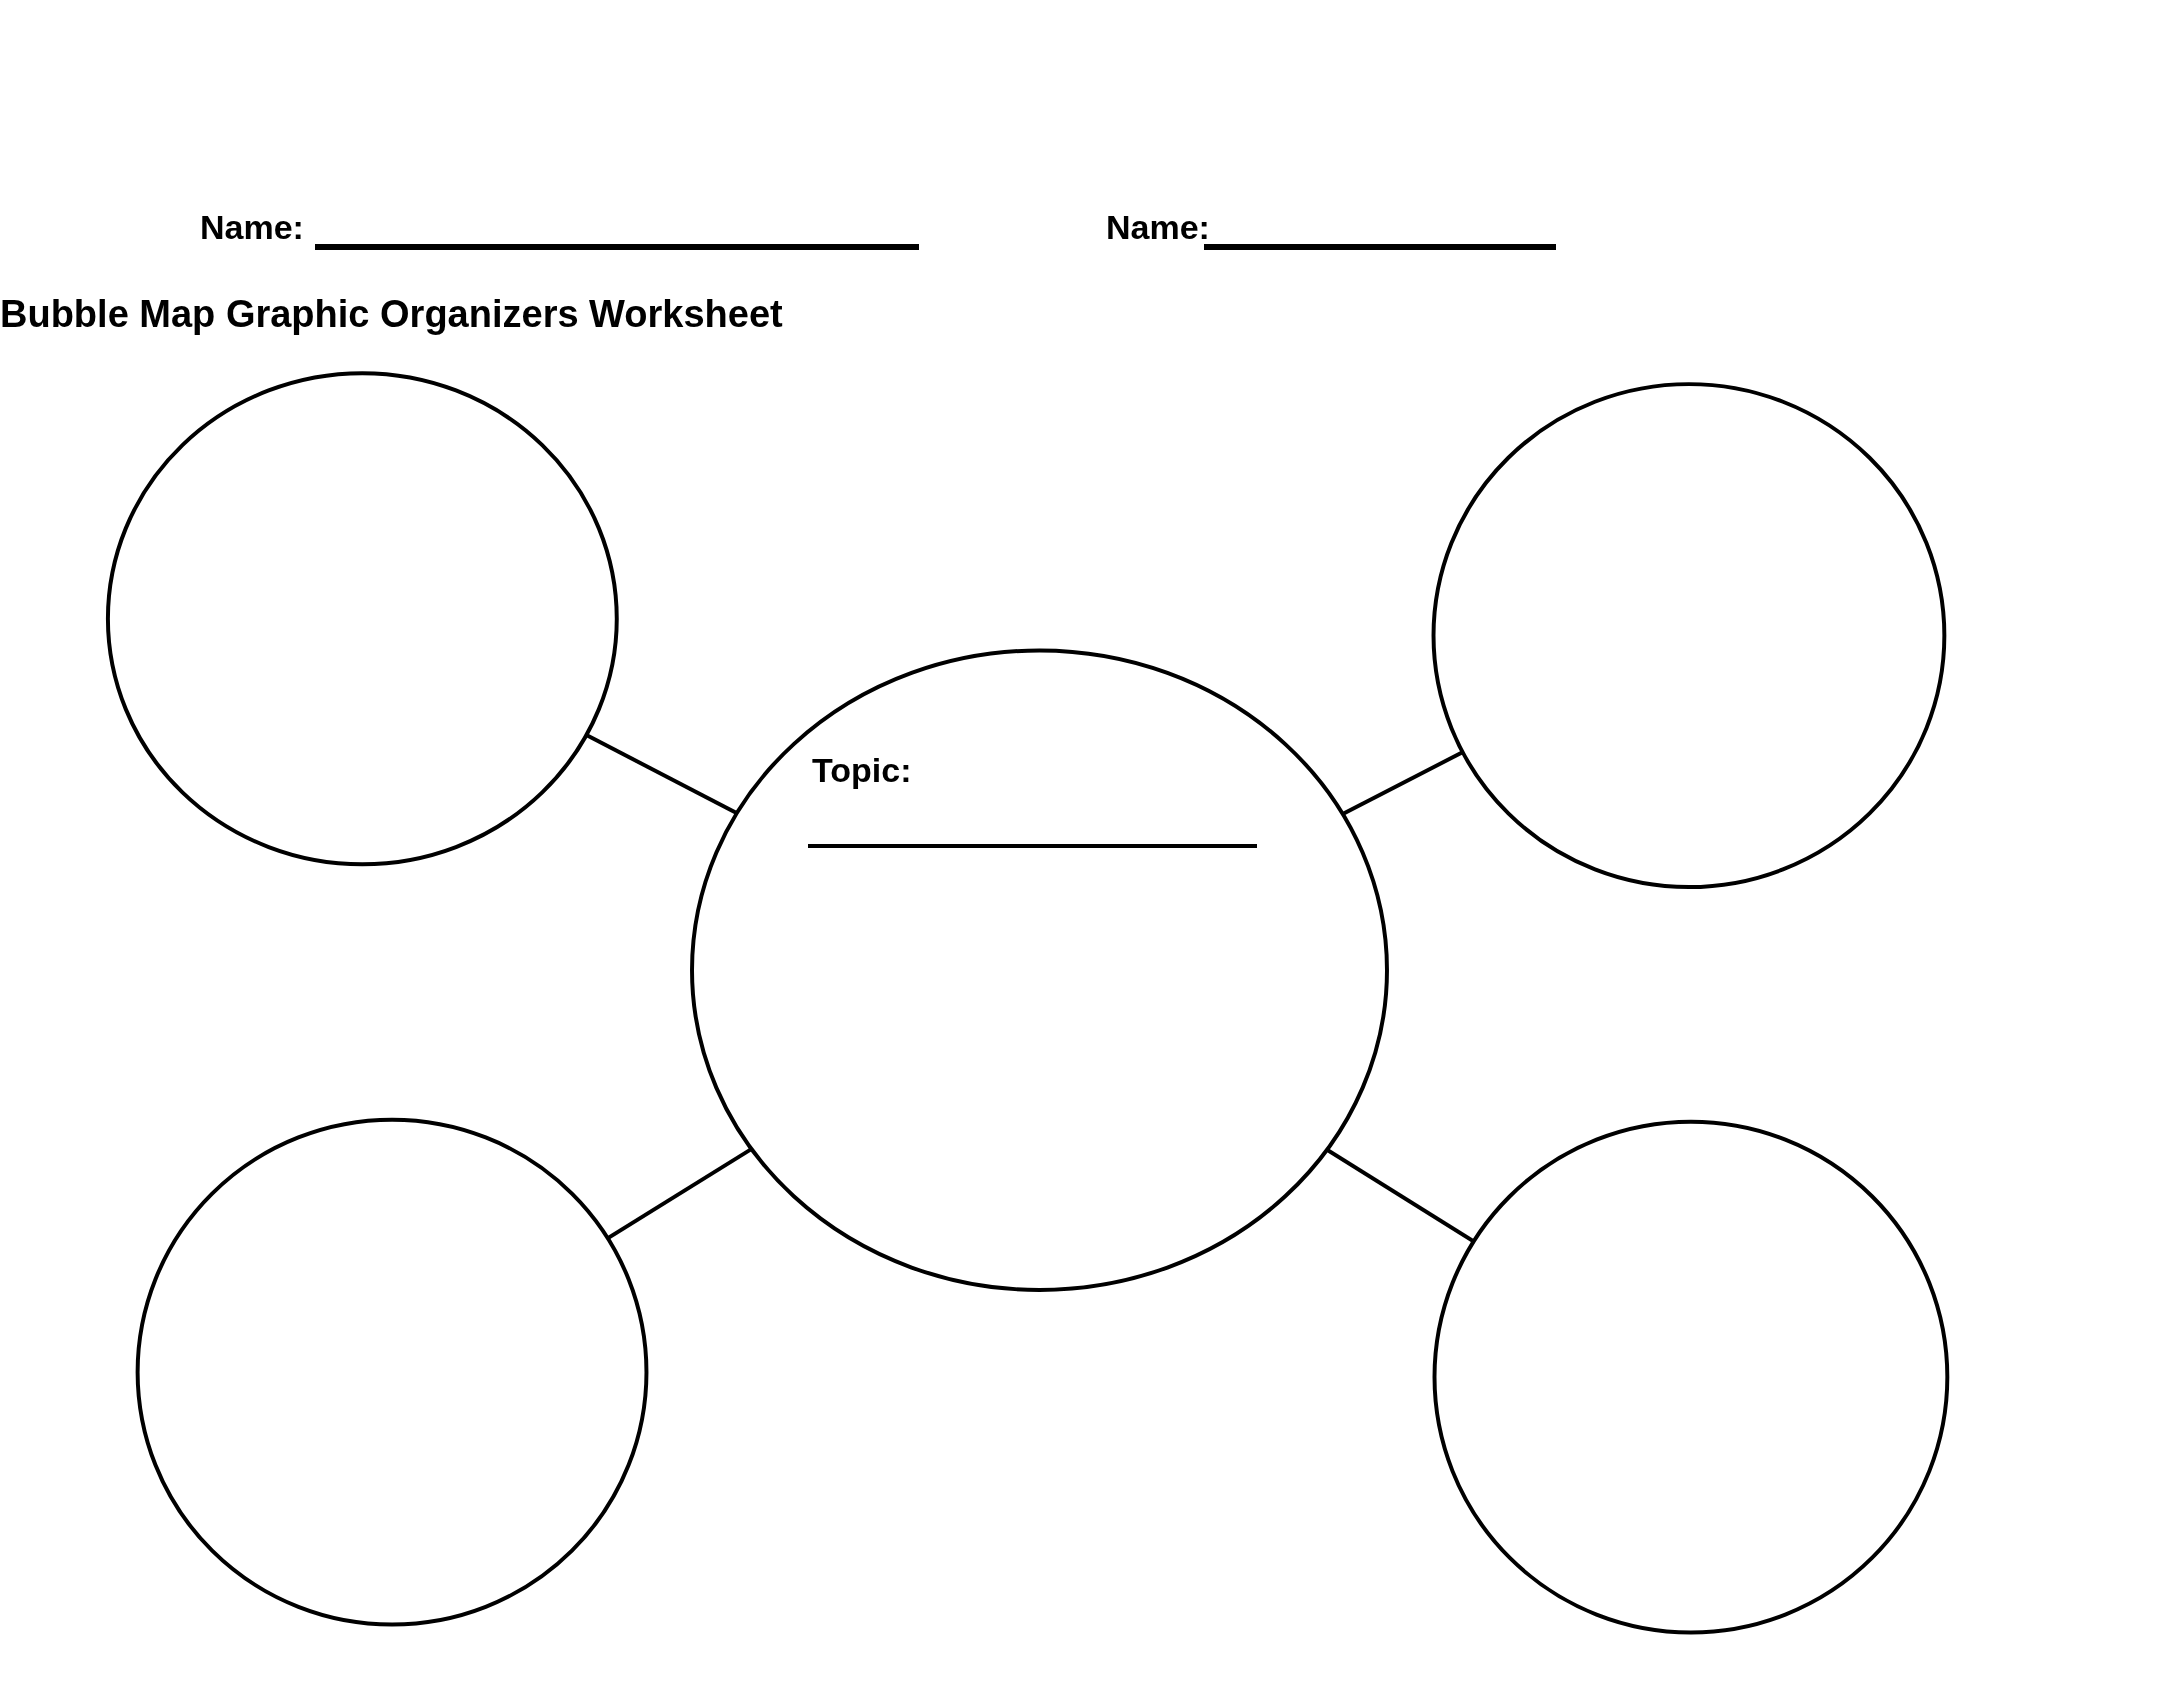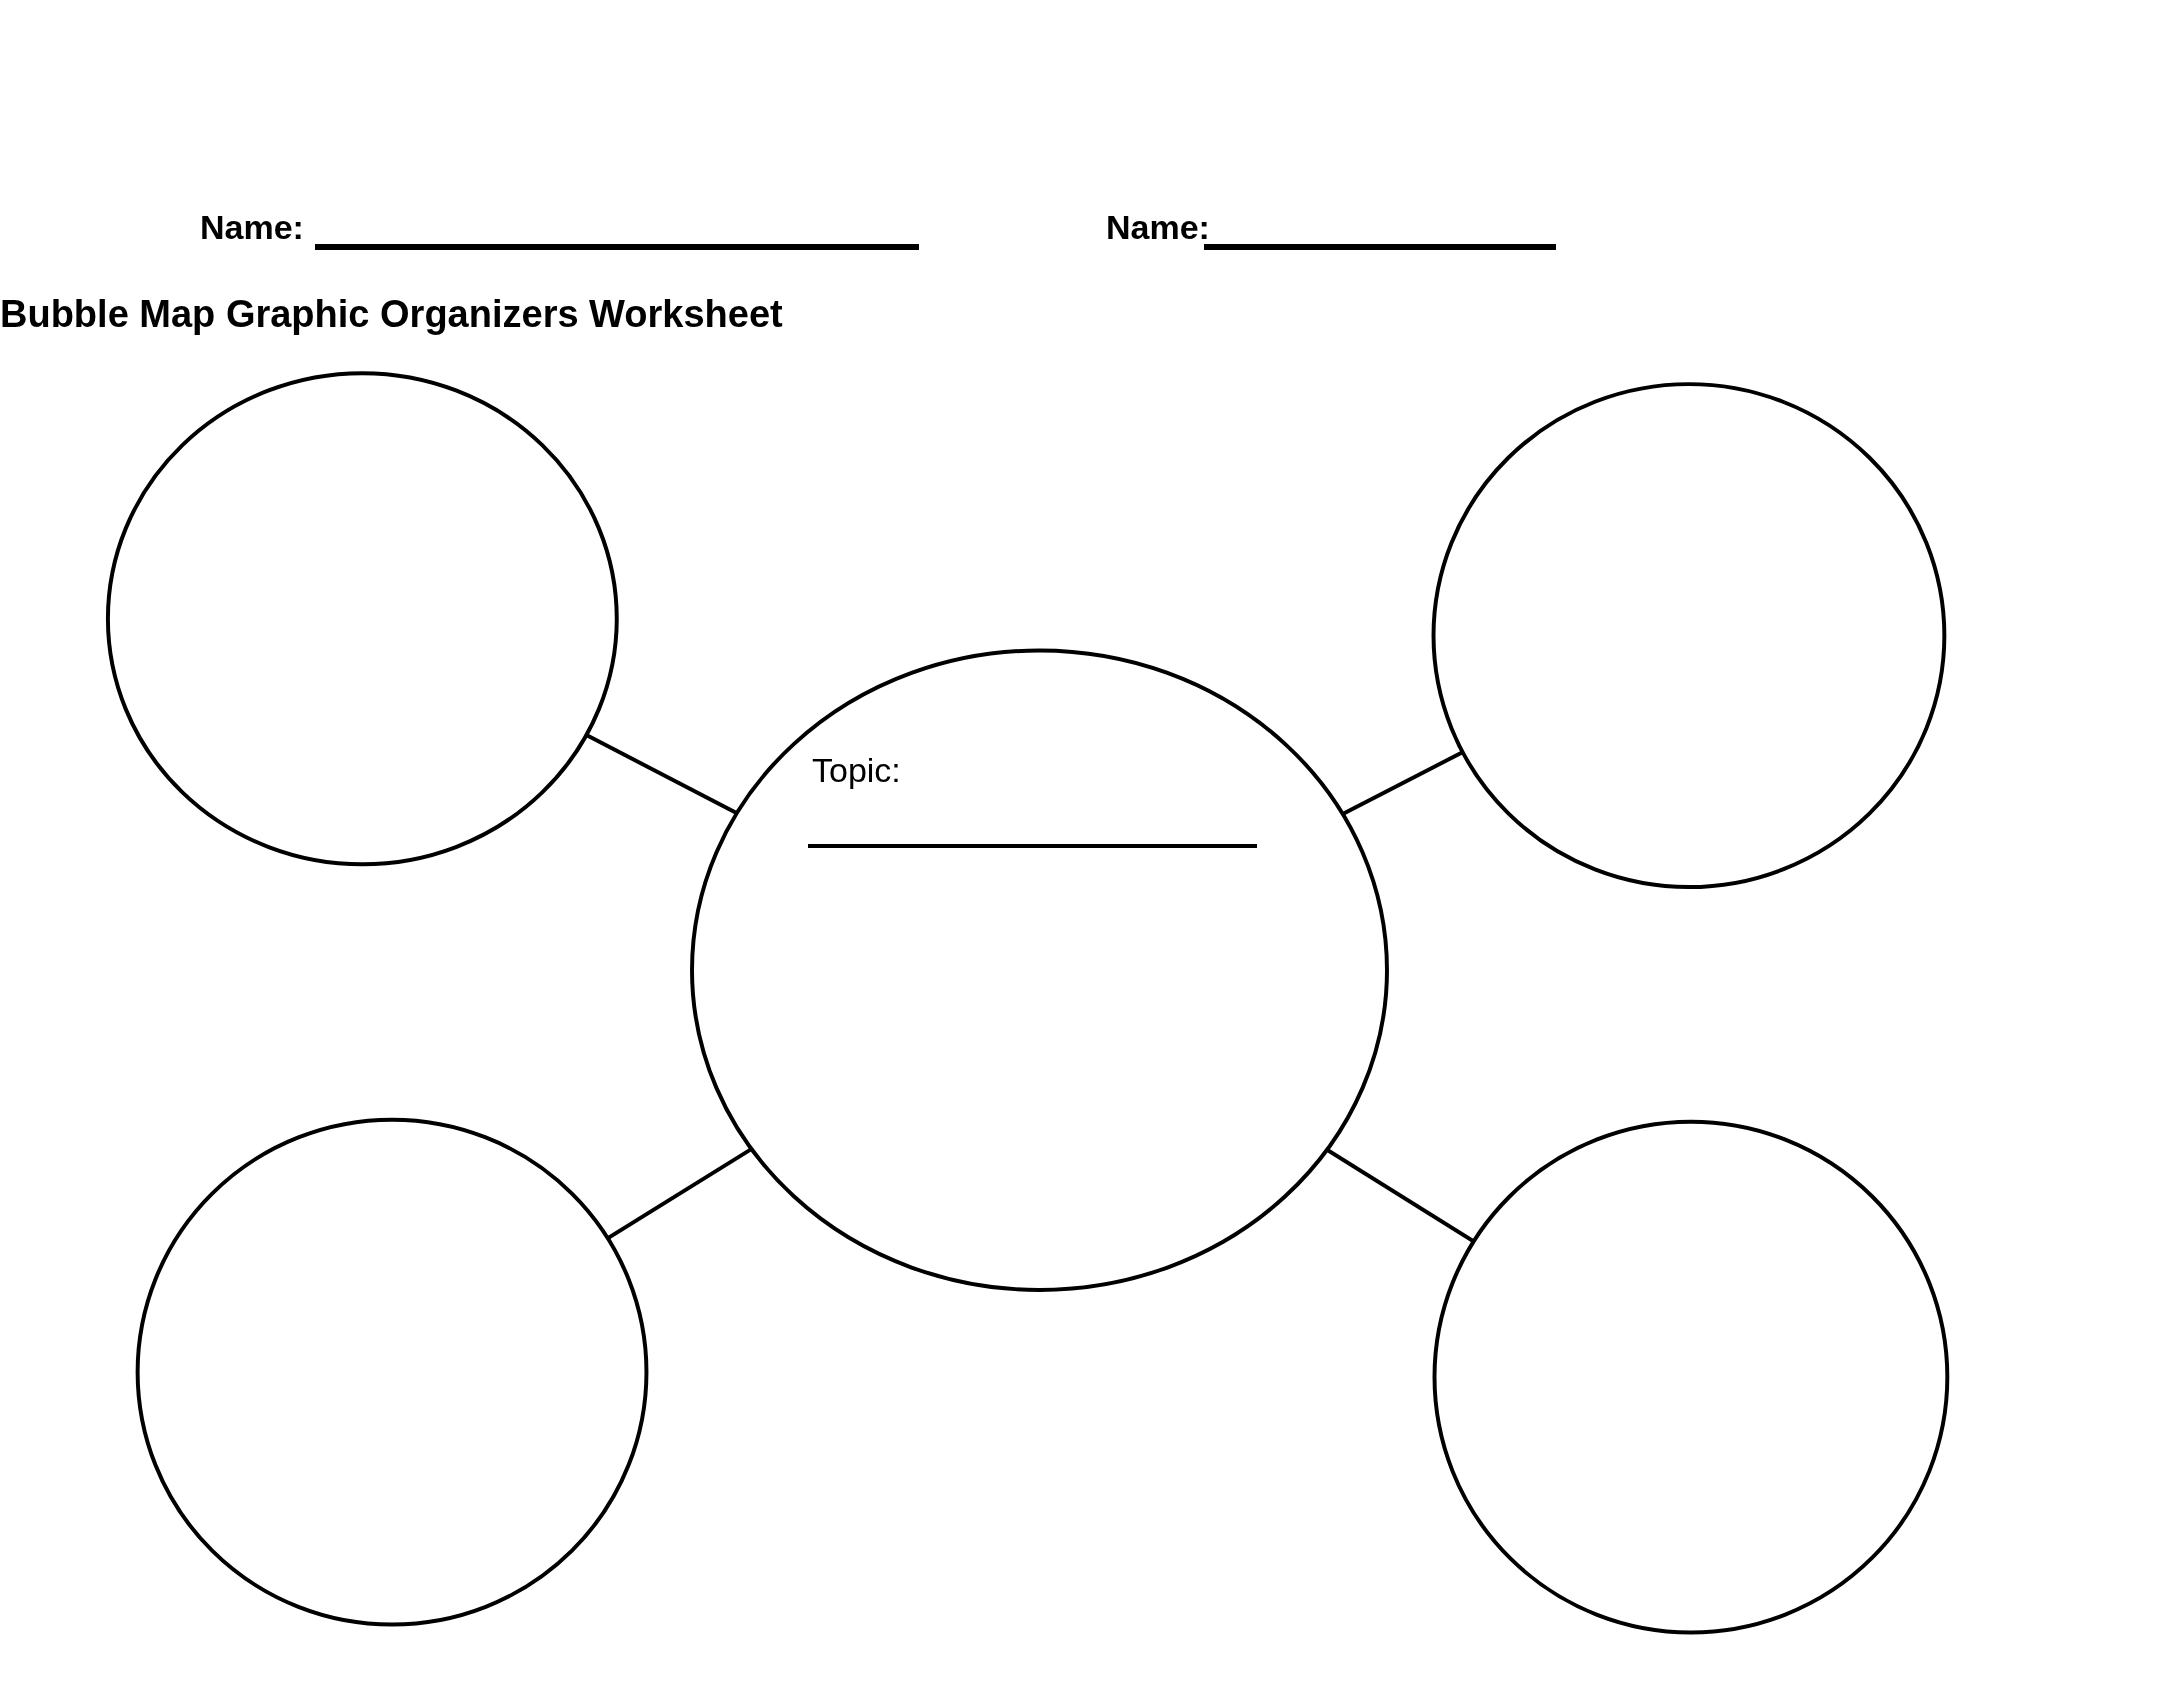--- a/index.html
+++ b/index.html
@@ -43,21 +43,21 @@
     font-size: 38px;
     font-weight: bold;
     line-height: 1;
     white-space: nowrap;
   }
   .topic-label {
     position: absolute;
     left: 812px;
     top: 752px;
     font-size: 34px;
-    font-weight: normal;
+    font-weight: bold;
     line-height: 1.1;
     white-space: nowrap;
   }
   .name-label { left: 200px; top: 210px; }
   .date-label { left: 1106px; top: 210px; }
   .name-line  { left: 315px;  top: 244px; width: 604px; height: 6px; }
   .date-line  { left: 1204px; top: 244px; width: 352px; height: 6px; }
   .topic-line { left: 808px;  top: 844px; width: 449px; height: 4px; }
 </style>
 </head>

